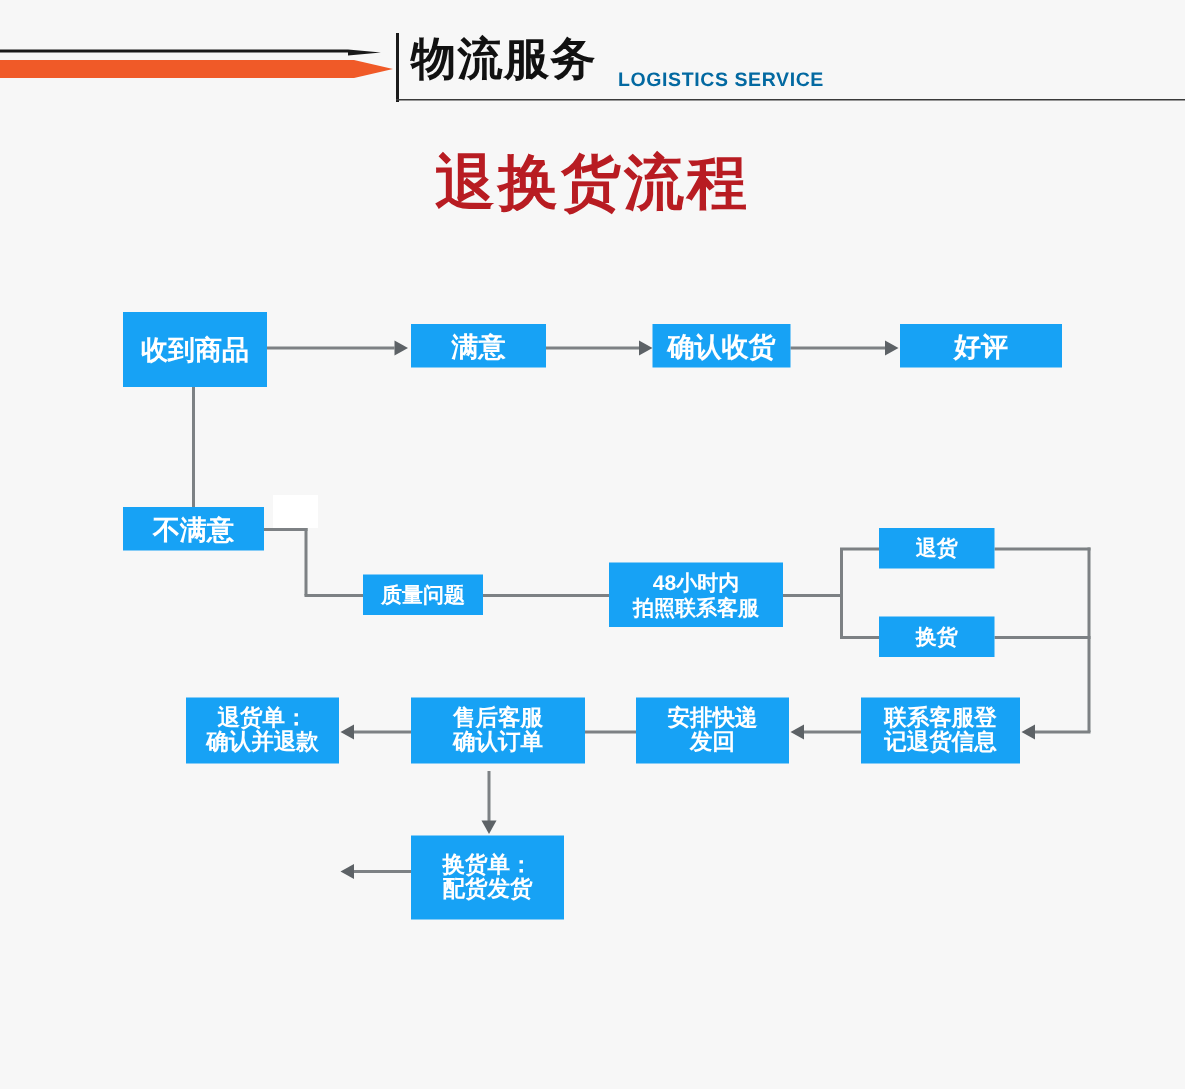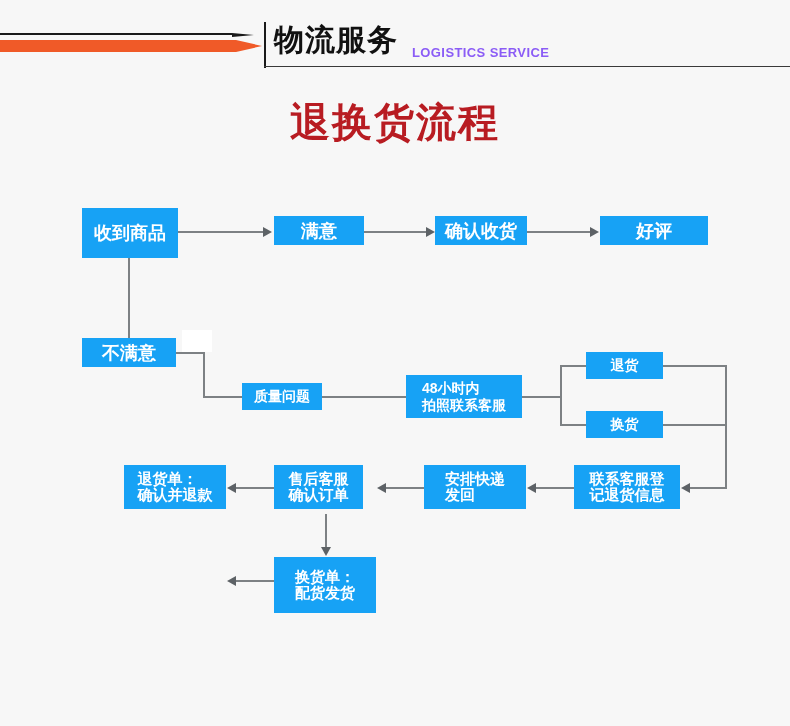--- a/index.html
+++ b/index.html
@@ -68,21 +68,21 @@
     font-weight: bold;
     color: #111;
     letter-spacing: 1px;
     line-height: 34px;
   }
   #header-title-en {
     position: absolute;
     left: 412px; top: 45px;
     font-size: 13px;
     font-weight: bold;
-    color: #8b5cf6;
+    color: #0369a1;
     letter-spacing: 0.4px;
     line-height: 15px;
   }
 
   
   #page-title {
     position: absolute;
     left: 0; top: 96px;
     width: 790px;
     text-align: center;
@@ -100,21 +100,21 @@
     width: 790px; height: 726px;
   }
   .node {
     position: absolute;
     background: #17a2f5;
     color: #ffffff;
     font-weight: bold;
     display: flex;
     align-items: center;
     justify-content: center;
-    text-align: left;
+    text-align: center;
     box-sizing: border-box;
     white-space: pre-line;
     z-index: 3;
   }
   .node.s1 { font-size: 18px; line-height: 22px; }
   .node.s2 { font-size: 14px; line-height: 17px; }
   .node.s3 { font-size: 15px; line-height: 16px; }
 
   
   .ln {
@@ -231,21 +231,21 @@
   <div class="node s2" style="left:586px; top:352px; width:77px;  height:27px;">退货</div>
 
   <div class="node s2" style="left:586px; top:411px; width:77px;  height:27px;">换货</div>
 
   <div class="node s3" style="left:574px; top:465px; width:106px; height:44px;">联系客服登
 记退货信息</div>
 
   <div class="node s3" style="left:424px; top:465px; width:102px; height:44px;">安排快递
 发回</div>
 
-  <div class="node s3" style="left:274px; top:465px; width:89px; height:44px;">售后客服
+  <div class="node s3" style="left:274px; top:465px; width:116px; height:44px;">售后客服
 确认订单</div>
 
   <div class="node s3" style="left:124px; top:465px; width:102px; height:44px;">退货单：
 确认并退款</div>
 
   <div class="node s3" style="left:274px; top:557px; width:102px; height:56px;">换货单：
 配货发货</div>
 
 
 </div>

